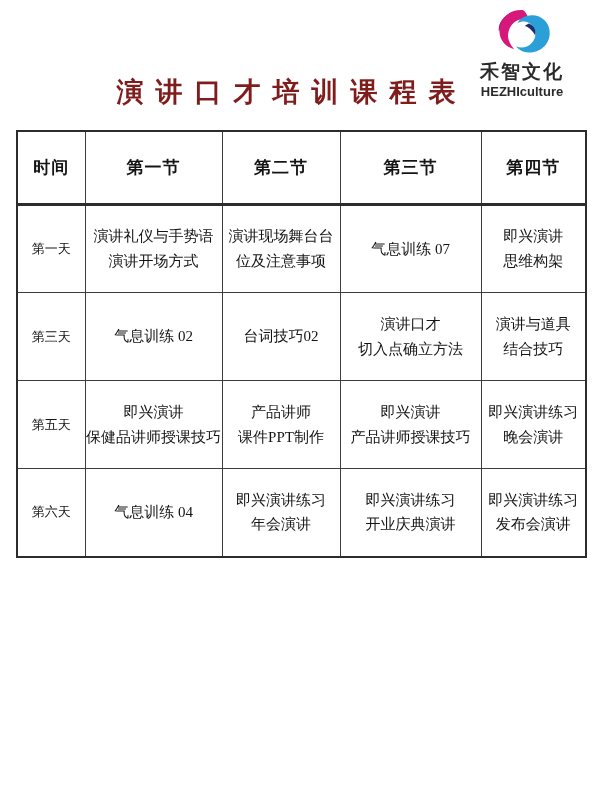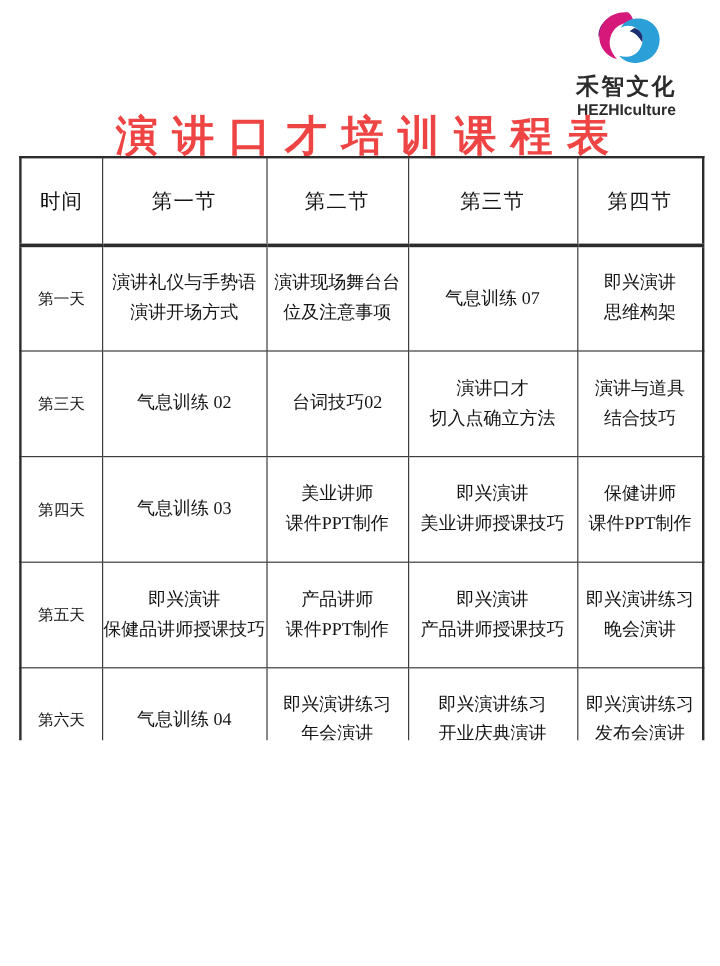--- a/index.html
+++ b/index.html
@@ -12,32 +12,32 @@
 
   
   .brand { position:absolute; top:6px; right:16px; width:124px; text-align:center; }
   .brand svg { width:66px; height:52px; display:block; margin:0 auto; }
   .brand-cn { font-size:19px; font-weight:700; letter-spacing:2px; color:#2b2b2b;
               font-family:"Liberation Sans","DejaVu Sans",sans-serif; margin-top:1px; }
   .brand-en { font-size:13px; font-weight:700; color:#2b2b2b;
               font-family:"Liberation Sans","DejaVu Sans",sans-serif; margin-top:-1px; }
 
   
-  .title { position:absolute; top:74px; left:55px; width:450px; margin:16px;
-           text-align:center; font-size:35px; font-weight:700;
-           letter-spacing:12px; padding-left:12px; color:#ef4444; }
+  .title { position:absolute; top:74px; left:55px; width:450px; margin:0;
+           text-align:center; font-size:27px; font-weight:700;
+           letter-spacing:12px; padding-left:12px; color:#7f1d1d; }
 
   
   table.schedule { position:absolute; left:16px; top:130px;
     border-collapse:collapse; table-layout:fixed;
     border:2px solid #2c2c2c; }
   .schedule th, .schedule td {
     border:1px solid #3d3d3d; text-align:center; vertical-align:middle; padding:0;
   }
-  .schedule thead th { height:71px; font-size:17px; font-weight:400;
+  .schedule thead th { height:71px; font-size:17px; font-weight:700;
     letter-spacing:1px; border-bottom:3px solid #2c2c2c; }
   .schedule tbody tr { height:88px; }
   td.day    { font-size:13px; }
   td.course { font-size:15px; line-height:1.65; white-space:pre-line; }
 
   
   .edge-logo   { position:absolute; left:-20px; top:749px; }
   .footer-logo { position:absolute; left:30px; top:749px; width:44px; text-align:center; }
   .footer-logo svg { width:32px; height:25px; display:block; margin:0 auto; }
   .footer-logo-cn { font-size:7px; font-weight:700; color:#cc2277; line-height:1.1;
@@ -124,30 +124,20 @@
       <tr>
         <td class="day">第三天</td>
         <td class="course">气息训练 02</td>
         <td class="course">台词技巧02</td>
         <td class="course">演讲口才
 切入点确立方法</td>
         <td class="course">演讲与道具
 结合技巧</td>
       </tr>
       <tr>
-        <td class="day">第四天</td>
-        <td class="course">气息训练 03</td>
-        <td class="course">美业讲师
-课件PPT制作</td>
-        <td class="course">即兴演讲
-美业讲师授课技巧</td>
-        <td class="course">保健讲师
-课件PPT制作</td>
-      </tr>
-      <tr>
         <td class="day">第五天</td>
         <td class="course">即兴演讲
 保健品讲师授课技巧</td>
         <td class="course">产品讲师
 课件PPT制作</td>
         <td class="course">即兴演讲
 产品讲师授课技巧</td>
         <td class="course">即兴演讲练习
 晚会演讲</td>
       </tr>

